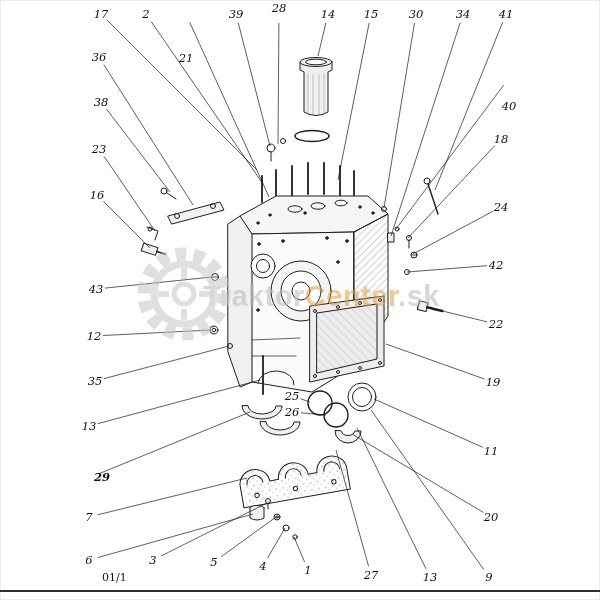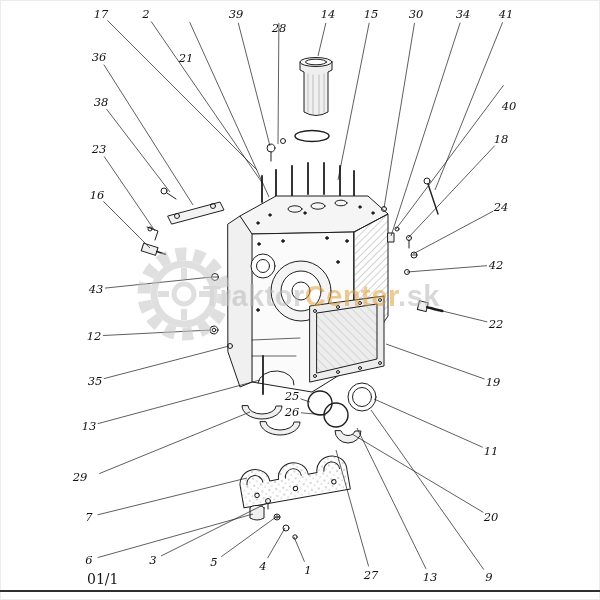--- a/index.html
+++ b/index.html
@@ -9,22 +9,22 @@
     box-shadow: inset 0 0 0 1px #ececec;
   }
   svg.diagram { position:absolute; left:0; top:0; }
   #callouts { position:absolute; left:0; top:0; width:600px; height:600px; pointer-events:none; }
   .callout {
     position:absolute; transform:translate(-50%,-50%);
     font-family:"DejaVu Serif", serif; font-style:italic;
     font-size:11.5px; color:#111; white-space:nowrap;
   }
   .footer-label {
-    position:absolute; left:87px; top:571px;
-    font-size:14px; color:#161616; font-family:"DejaVu Serif", serif;
+    position:absolute; left:102px; top:571px;
+    font-size:11px; color:#161616; font-family:"DejaVu Serif", serif;
   }
   .bottom-rule {
     position:absolute; left:0; top:590px; width:600px; height:1.5px;
     background:#2e2e2e;
   }
 </style>
 </head>
 <body>
 
 <div class="page">
@@ -247,35 +247,35 @@
       </g>
       <text id="wm-text" x="203" y="306" font-family="Liberation Sans, sans-serif" font-size="29" font-weight="bold" letter-spacing="0.5"><tspan fill="#b9b9b9">Traktor</tspan><tspan fill="#dd9f3e">Center</tspan><tspan fill="#b9b9b9">.sk</tspan></text>
     </g>
   </svg>
 
   <div id="callouts">
       <div class="callout" style="left: 101px; top: 14px;">17</div>
       <div class="callout" style="left: 146px; top: 14px;">2</div>
       <div class="callout" style="left: 186px; top: 14px; margin-top: 44px;">21</div>
       <div class="callout" style="left: 236px; top: 14px;">39</div>
-      <div class="callout" style="left: 279px; top: 28px;">28</div>
+      <div class="callout" style="left: 279px; top: 8px;">28</div>
       <div class="callout" style="left: 328px; top: 14px;">14</div>
       <div class="callout" style="left: 371px; top: 14px;">15</div>
       <div class="callout" style="left: 416px; top: 14px;">30</div>
       <div class="callout" style="left: 463px; top: 14px;">34</div>
       <div class="callout" style="left: 506px; top: 14px;">41</div>
       <div class="callout" style="left: 99px; top: 57px;">36</div>
       <div class="callout" style="left: 101px; top: 102px;">38</div>
       <div class="callout" style="left: 99px; top: 149px;">23</div>
       <div class="callout" style="left: 97px; top: 195px;">16</div>
       <div class="callout" style="left: 96px; top: 289px;">43</div>
       <div class="callout" style="left: 94px; top: 336px;">12</div>
       <div class="callout" style="left: 95px; top: 381px;">35</div>
       <div class="callout" style="left: 89px; top: 426px;">13</div>
-      <div class="callout" style="left: 80px; top: 477px;">29</div>
+      <div class="callout" style="left: 102px; top: 477px; font-weight: bold;">29</div>
       <div class="callout" style="left: 89px; top: 517px;">7</div>
       <div class="callout" style="left: 89px; top: 560px;">6</div>
       <div class="callout" style="left: 153px; top: 560px;">3</div>
       <div class="callout" style="left: 214px; top: 562px;">5</div>
       <div class="callout" style="left: 263px; top: 566px;">4</div>
       <div class="callout" style="left: 308px; top: 570px;">1</div>
       <div class="callout" style="left: 371px; top: 575px;">27</div>
       <div class="callout" style="left: 430px; top: 577px;">13</div>
       <div class="callout" style="left: 489px; top: 577px;">9</div>
       <div class="callout" style="left: 509px; top: 78px; margin-top: 28px;">40</div>

